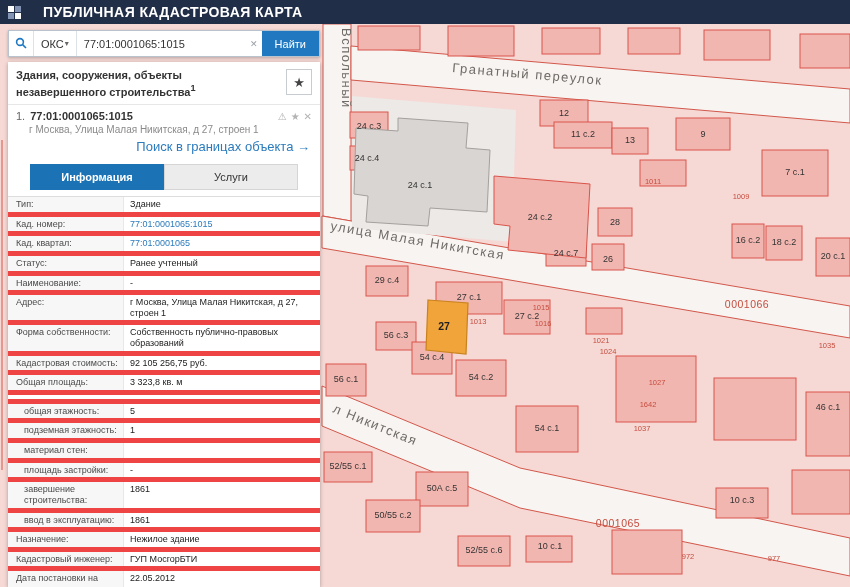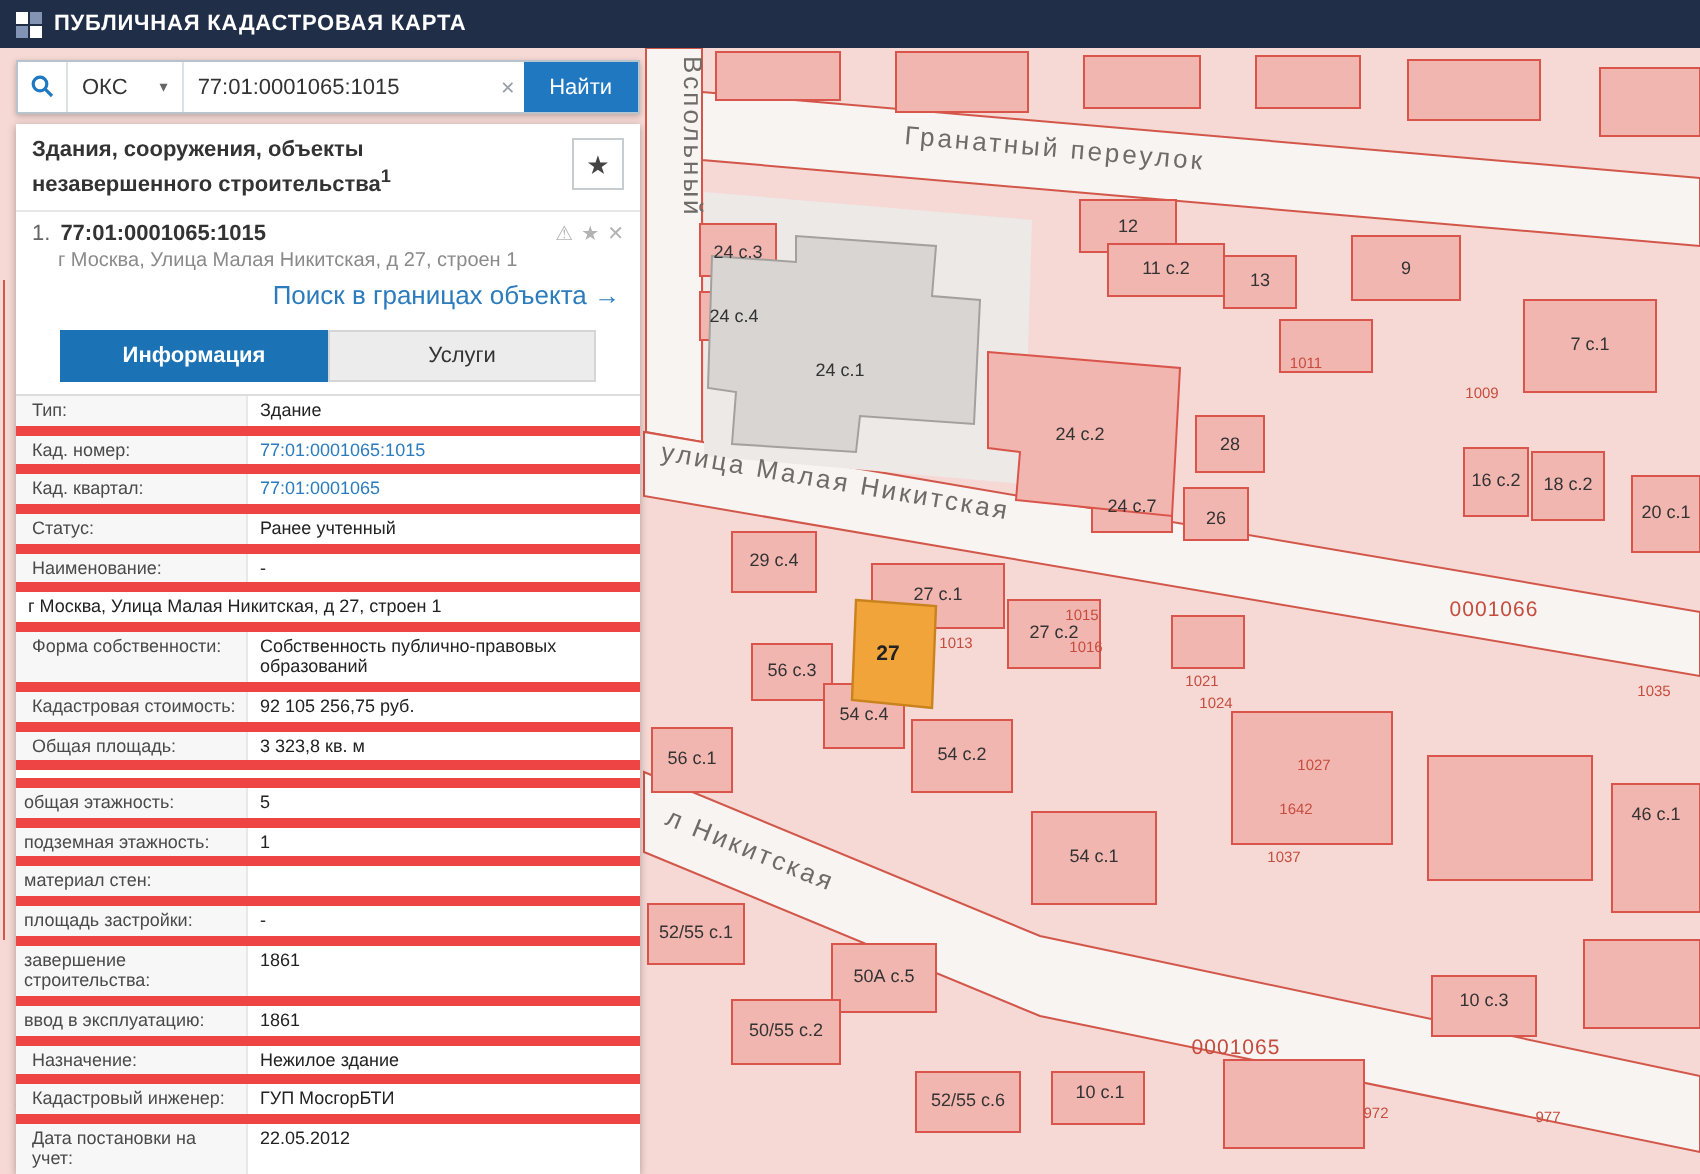--- a/index.html
+++ b/index.html
@@ -1,37 +1,37 @@
 <!DOCTYPE html>
 <html><head>
 <meta charset="utf-8">
 <style>
   *{margin:0;padding:0;box-sizing:border-box}
   html,body{width:850px;height:587px;overflow:hidden;font-family:"Liberation Sans",sans-serif;background:#f6d9d5}
   
   .header{position:absolute;top:0;left:0;width:850px;height:24px;background:#212e48;display:flex;align-items:center;padding:0 8px;z-index:40}
-  .logo{display:flex;gap:6px;color:#fff;font-size:11px;font-weight:bold;letter-spacing:.4px}
+  .logo{display:flex;align-items:center;gap:22px;color:#fff;font-size:14px;font-weight:bold;letter-spacing:.4px}
   
   .map{position:absolute;top:24px;left:0;width:850px;height:563px;z-index:1}
   .street{fill:#f7f4f2;stroke:#d2574a;stroke-width:1}
   .bld{fill:#f2b6b0;stroke:#d9544a;stroke-width:1}
   .gray-bld{fill:#d8d5d2;stroke:#a3a09d;stroke-width:1}
   .sel-bld{fill:#f0a43a;stroke:#c9821c;stroke-width:1.2}
   .court{fill:#ece9e7}
   .redline{stroke:#d2574a;stroke-width:1}
   .map text{font-family:"Liberation Sans",sans-serif}
   .t-street{font-size:13px;fill:#6f6b66;letter-spacing:1.5px}
   .t-parcel{font-size:9px;fill:#333;text-anchor:middle}
   .t-parcel.b{font-size:10.5px;font-weight:bold;fill:#222}
   .t-point{font-size:7.5px;fill:#c64c3e;text-anchor:middle}
   .t-quarter{font-size:10.5px;fill:#c64c3e;text-anchor:middle;letter-spacing:.5px}
   
   .searchbar{position:absolute;top:30px;left:8px;width:312px;height:27px;display:flex;align-items:stretch;background:#fff;border:1px solid #b9c3ce;box-shadow:0 1px 3px rgba(0,0,0,.25);z-index:30}
   .s-iconbox{width:25px;display:flex;align-items:center;justify-content:center;border-right:1px solid #dde2e7;cursor:pointer}
-  .s-select{display:flex;align-items:center;gap:16px;padding:0 7px;font-size:11px;color:#333;border-right:1px solid #dde2e7;cursor:pointer;white-space:nowrap}
+  .s-select{display:flex;align-items:center;gap:1px;padding:0 7px;font-size:11px;color:#333;border-right:1px solid #dde2e7;cursor:pointer;white-space:nowrap}
   .s-caret{font-size:8px;color:#666}
   .s-input-wrap{flex:1;position:relative;display:flex;align-items:center;min-width:0}
   .s-input{border:0;outline:0;width:100%;height:100%;font-size:11px;padding:0 16px 0 7px;color:#333;font-family:"Liberation Sans",sans-serif}
   .s-clear{position:absolute;right:4px;color:#9aa0a6;font-size:9px;cursor:pointer}
   .s-find{background:#2079c0;color:#fff;border:0;font-size:11px;padding:0 13px;cursor:pointer;font-family:"Liberation Sans",sans-serif}
   
   .panel{position:absolute;top:62px;left:8px;width:312px;max-height:525px;background:#fff;box-shadow:0 1px 4px rgba(0,0,0,.3);z-index:30;overflow:hidden}
   .panel-head{display:flex;gap:18px;align-items:flex-start;padding:7px 8px 5px;border-bottom:1px solid #e7e7e7}
   .panel-title{flex:1;font-size:11px;font-weight:bold;color:#333;line-height:1.25}
   .fav-btn{width:26px;height:26px;border:1px solid #c7ccd1;background:#fff;font-size:13px;color:#444;line-height:1;cursor:pointer;flex:0 0 auto}
@@ -42,21 +42,21 @@
   .result-icons{margin-left:auto;display:flex;gap:4px;color:#b3b3b3;font-size:10px}
   .result-icons span{cursor:pointer}
   .result-addr{font-size:10px;color:#8a8a8a;margin:2px 0 1px 13px;line-height:1.2}
   .bounds-link{display:block;text-align:right;font-size:13px;color:#2b7bbd;text-decoration:none;padding:2px 2px 2px 0;cursor:pointer}
   .tabs{display:flex;margin:4px 22px 0}
   .tab{flex:1;text-align:center;font-size:11px;padding:6px 0;background:#ececec;color:#333;border:1px solid #d5d5d5;cursor:pointer}
   .tab.active{background:#1b72b4;color:#fff;border-color:#1b72b4;font-weight:bold}
   .itable{border-top:1px solid #ddd;margin-top:6px;font-size:9px}
   .irow{display:flex;border-bottom:5px solid #ef4444}
   .ilabel{width:116px;flex:0 0 116px;padding:2px 4px 2px 8px;color:#4a4a4a;background:#f7f7f7;border-right:1px solid #e8e8e8;line-height:1.18}
-  .ilabel.indent{padding-left:4px}
+  .ilabel.indent{padding-left:16px}
   .ivalue{flex:1;padding:2px 6px;color:#222;line-height:1.18}
   .ivalue.link{color:#2b7bbd;cursor:pointer}
 </style>
 </head>
 <body>
 
 <div class="map">
   <svg width="850" height="563" viewBox="0 24 850 587" preserveAspectRatio="xMinYMin slice">
 
     <g>
@@ -241,20 +241,21 @@
       </div>
       <div class="irow">
         <div class="ilabel">Статус:</div>
         <div class="ivalue">Ранее учтенный</div>
       </div>
       <div class="irow">
         <div class="ilabel">Наименование:</div>
         <div class="ivalue">-</div>
       </div>
       <div class="irow">
+        <div class="ilabel">Адрес:</div>
         <div class="ivalue">г Москва, Улица Малая Никитская, д 27, строен 1</div>
       </div>
       <div class="irow">
         <div class="ilabel">Форма собственности:</div>
         <div class="ivalue">Собственность публично-правовых образований</div>
       </div>
       <div class="irow">
         <div class="ilabel">Кадастровая стоимость:</div>
         <div class="ivalue">92 105 256,75 руб.</div>
       </div>

